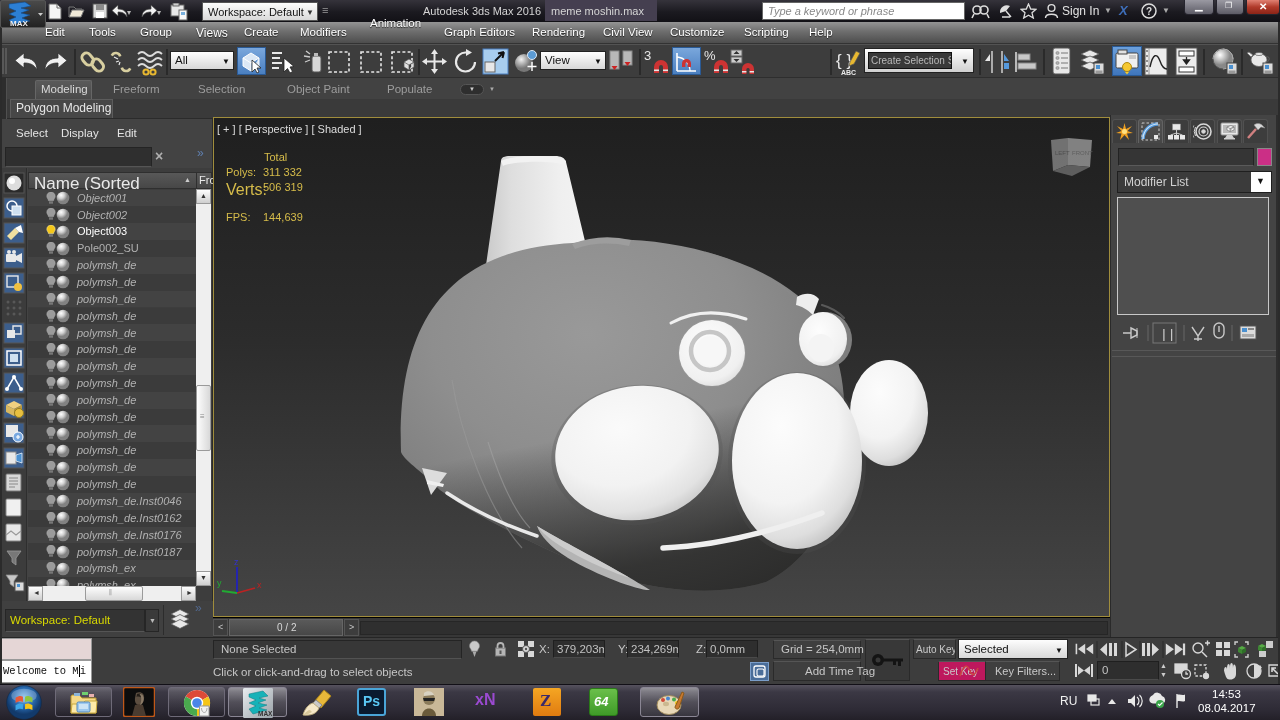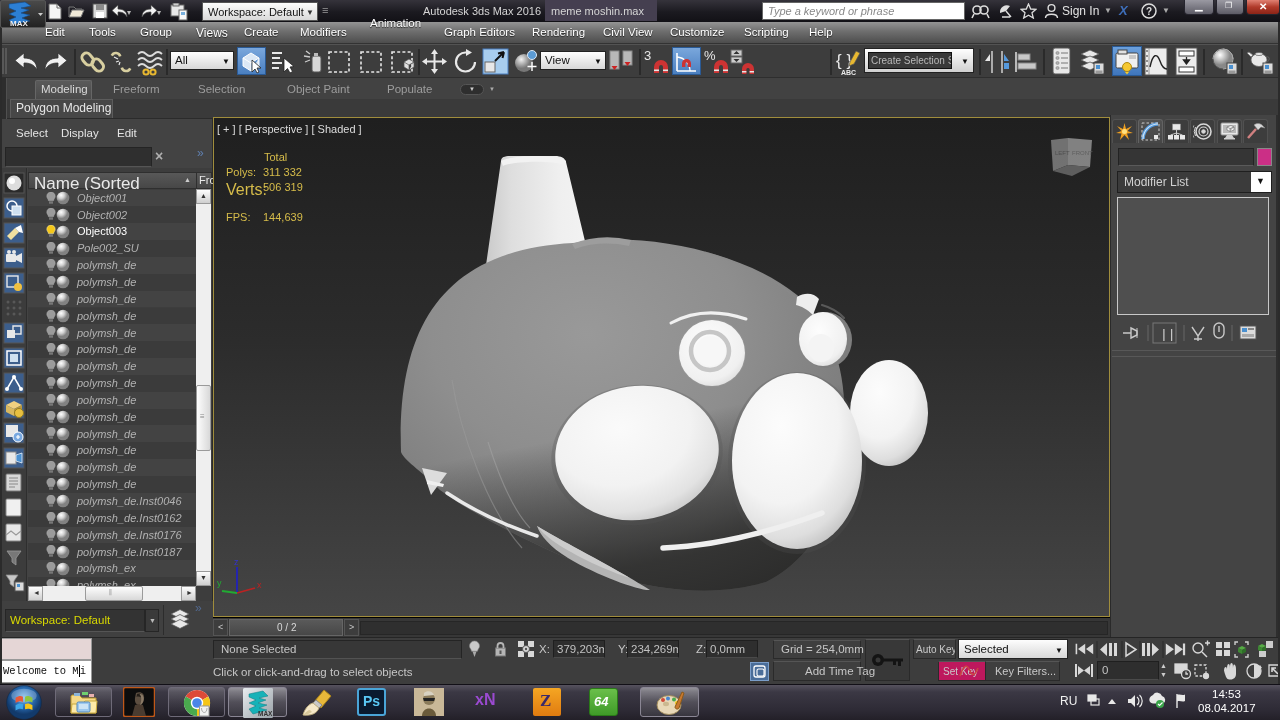--- a/index.html
+++ b/index.html
@@ -528,21 +528,21 @@
 <svg class="ab" style="left:56px;top:241.5px;" width="14" height="14" viewBox="0 0 14 14">
     <defs>
       <radialGradient id="rb3" cx="0.35" cy="0.28">
         <stop offset="0" stop-color="#ffffff"></stop>
         <stop offset="0.5" stop-color="#d2d2d2"></stop>
         <stop offset="1" stop-color="#828282"></stop>
       </radialGradient>
     </defs>
     <circle cx="7" cy="7" r="6.3" fill="url(#rb3)"></circle>
   </svg>
-<div class="ab txt" style="left:77px;top:242.2px;font-size:11px;font-style:italic;color:#b2b2b2;">Pole002_SU</div>
+<div class="ab txt" style="left:77px;top:242.2px;font-size:11px;color:#b2b2b2;">Pole002_SU</div>
 <div class="ab" style="left:28px;top:256.9px;width:168px;height:16.85px;background:#434343;"></div>
 <svg class="ab" style="left:46px;top:258.9px;" width="10" height="13" viewBox="0 0 10 13">
     <path d="M5 0 a4.2 4.2 0 0 1 4.2 4.2 c0 2 -1.6 2.8 -1.6 4.4 l-5.2 0 c0 -1.6 -1.6 -2.4 -1.6 -4.4 A4.2 4.2 0 0 1 5 0 Z" fill="#9b9b9b" stroke="#b5b5b5" stroke-width="0.5"></path>
     <rect x="3" y="9.3" width="4" height="2.4" fill="#777"></rect>
   </svg>
 <svg class="ab" style="left:56px;top:258.3px;" width="14" height="14" viewBox="0 0 14 14">
     <defs>
       <radialGradient id="rb4" cx="0.35" cy="0.28">
         <stop offset="0" stop-color="#ffffff"></stop>
         <stop offset="0.5" stop-color="#d2d2d2"></stop>

